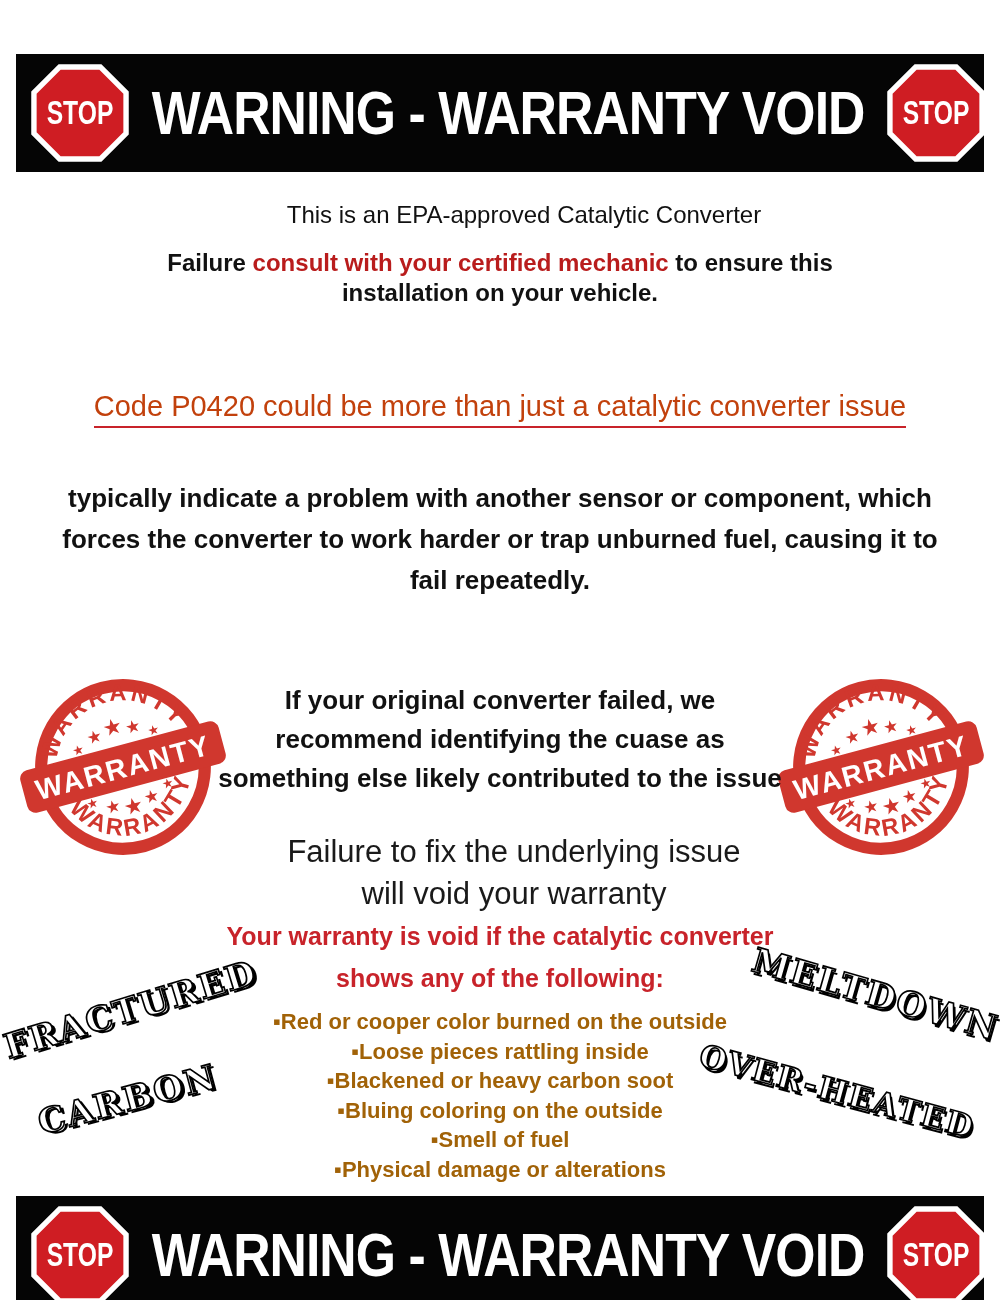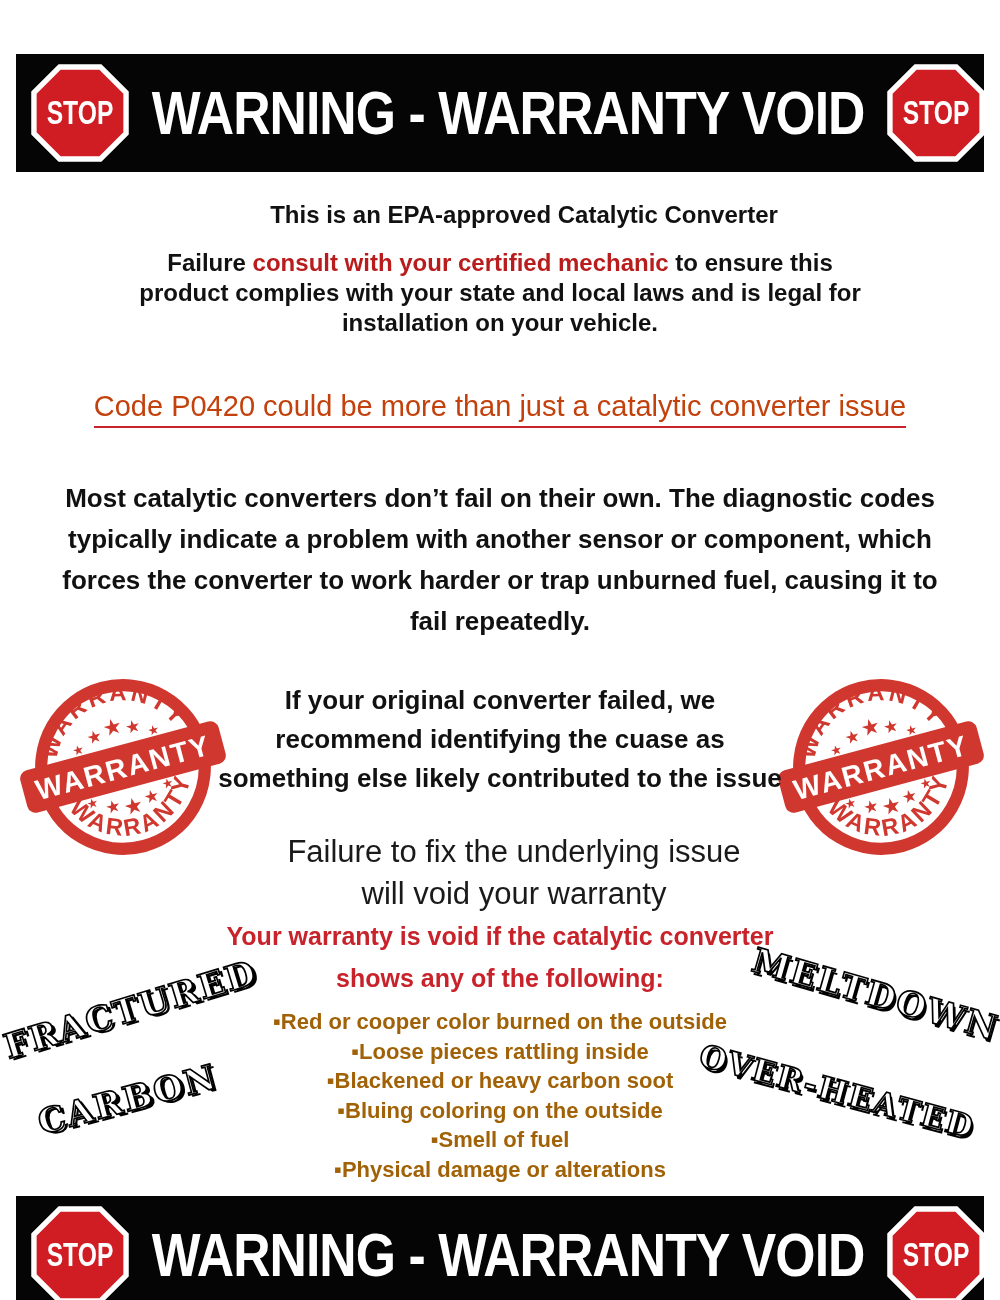--- a/index.html
+++ b/index.html
@@ -20,21 +20,21 @@
     fill:#ffffff; font-family:"Liberation Sans", sans-serif; font-weight:bold;
     font-size:33px; text-anchor:middle; letter-spacing:0px;
   }
   .banner-title {
     flex:1 1 auto; text-align:center; color:#ffffff; font-weight:bold;
     font-size:55px; letter-spacing:-1px; transform:scale(0.94, 1.12);
     white-space:nowrap;
   }
   
   .center-block { position:absolute; left:0; width:1000px; text-align:center; }
-  .intro-heading { top:167px; font-size:24px; font-weight:bold;padding-left:48px; }
+  .intro-heading { top:167px; font-size:24px; font-weight:normal;padding-left:48px; }
   .consult-block { top:214px; font-size:24px; font-weight:bold; line-height:30px; }
   .red-text { color:#b91c1c; }
   .p0420-heading { top:356px; font-size:29px; color:#c2410c; font-weight:normal; }
   .p0420-heading .underlined { display:inline-block; border-bottom:2px solid #c8232a; padding-bottom:3px; }
   .diagnostic-block { top:444px; font-size:26px; font-weight:bold; line-height:41px; }
   .recommend-block { top:647px; left:200px; width:600px; font-size:26px; font-weight:bold; line-height:39px; }
   .failure-block { top:797px; font-size:31px; font-weight:normal; line-height:42px; color:#1a1a1a;padding-left:28px; }
   .void-red-block { top:881px; font-size:25px; font-weight:bold; color:#c8232a; line-height:42px; }
   .symptoms-block { top:973px; font-size:22px; font-weight:bold; line-height:29.5px; color:#a16207; }
   
@@ -78,30 +78,28 @@
     <svg class="stop-svg" viewBox="0 0 100 100">
       <polygon points="29.3,3 70.7,3 97,29.3 97,70.7 70.7,97 29.3,97 3,70.7 3,29.3" fill="#cf1d23" stroke="#ffffff" stroke-width="5.5"></polygon>
       <text x="50" y="61" class="stop-text" textLength="68" lengthAdjust="spacingAndGlyphs">STOP</text>
     </svg>
   </div>
 
   <div class="center-block intro-heading">This is an EPA-approved Catalytic Converter</div>
 
   <div class="center-block consult-block">
     <div><span>Failure </span><span class="red-text">consult with your certified mechanic</span><span> to ensure this</span></div>
-    <div>product complies with your state and local laws and is legal for</div>
     <div>installation on your vehicle.</div>
   </div>
 
   <div class="center-block p0420-heading">
     <span class="underlined">Code P0420 could be more than just a catalytic converter issue</span>
   </div>
 
   <div class="center-block diagnostic-block">
-    <div>Most catalytic converters don’t fail on their own. The diagnostic codes</div>
     <div>typically indicate a problem with another sensor or component, which</div>
     <div>forces the converter to work harder or trap unburned fuel, causing it to</div>
     <div>fail repeatedly.</div>
   </div>
 
   <svg class="stamp-svg stamp-left" viewBox="0 0 200 200">
     <defs>
       <path id="starL" d="M0,-10 L2.24,-3.09 L9.51,-3.09 L3.63,1.18 L5.88,8.09 L0,3.82 L-5.88,8.09 L-3.63,1.18 L-9.51,-3.09 L-2.24,-3.09 Z"></path>
       <path id="arcTopL" d="M34.2,76.1 A70,70 0 0 1 165.8,76.1" fill="none"></path>
       <path id="arcBotL" d="M32.3,124.6 A72,72 0 0 0 167.7,124.6" fill="none"></path>

